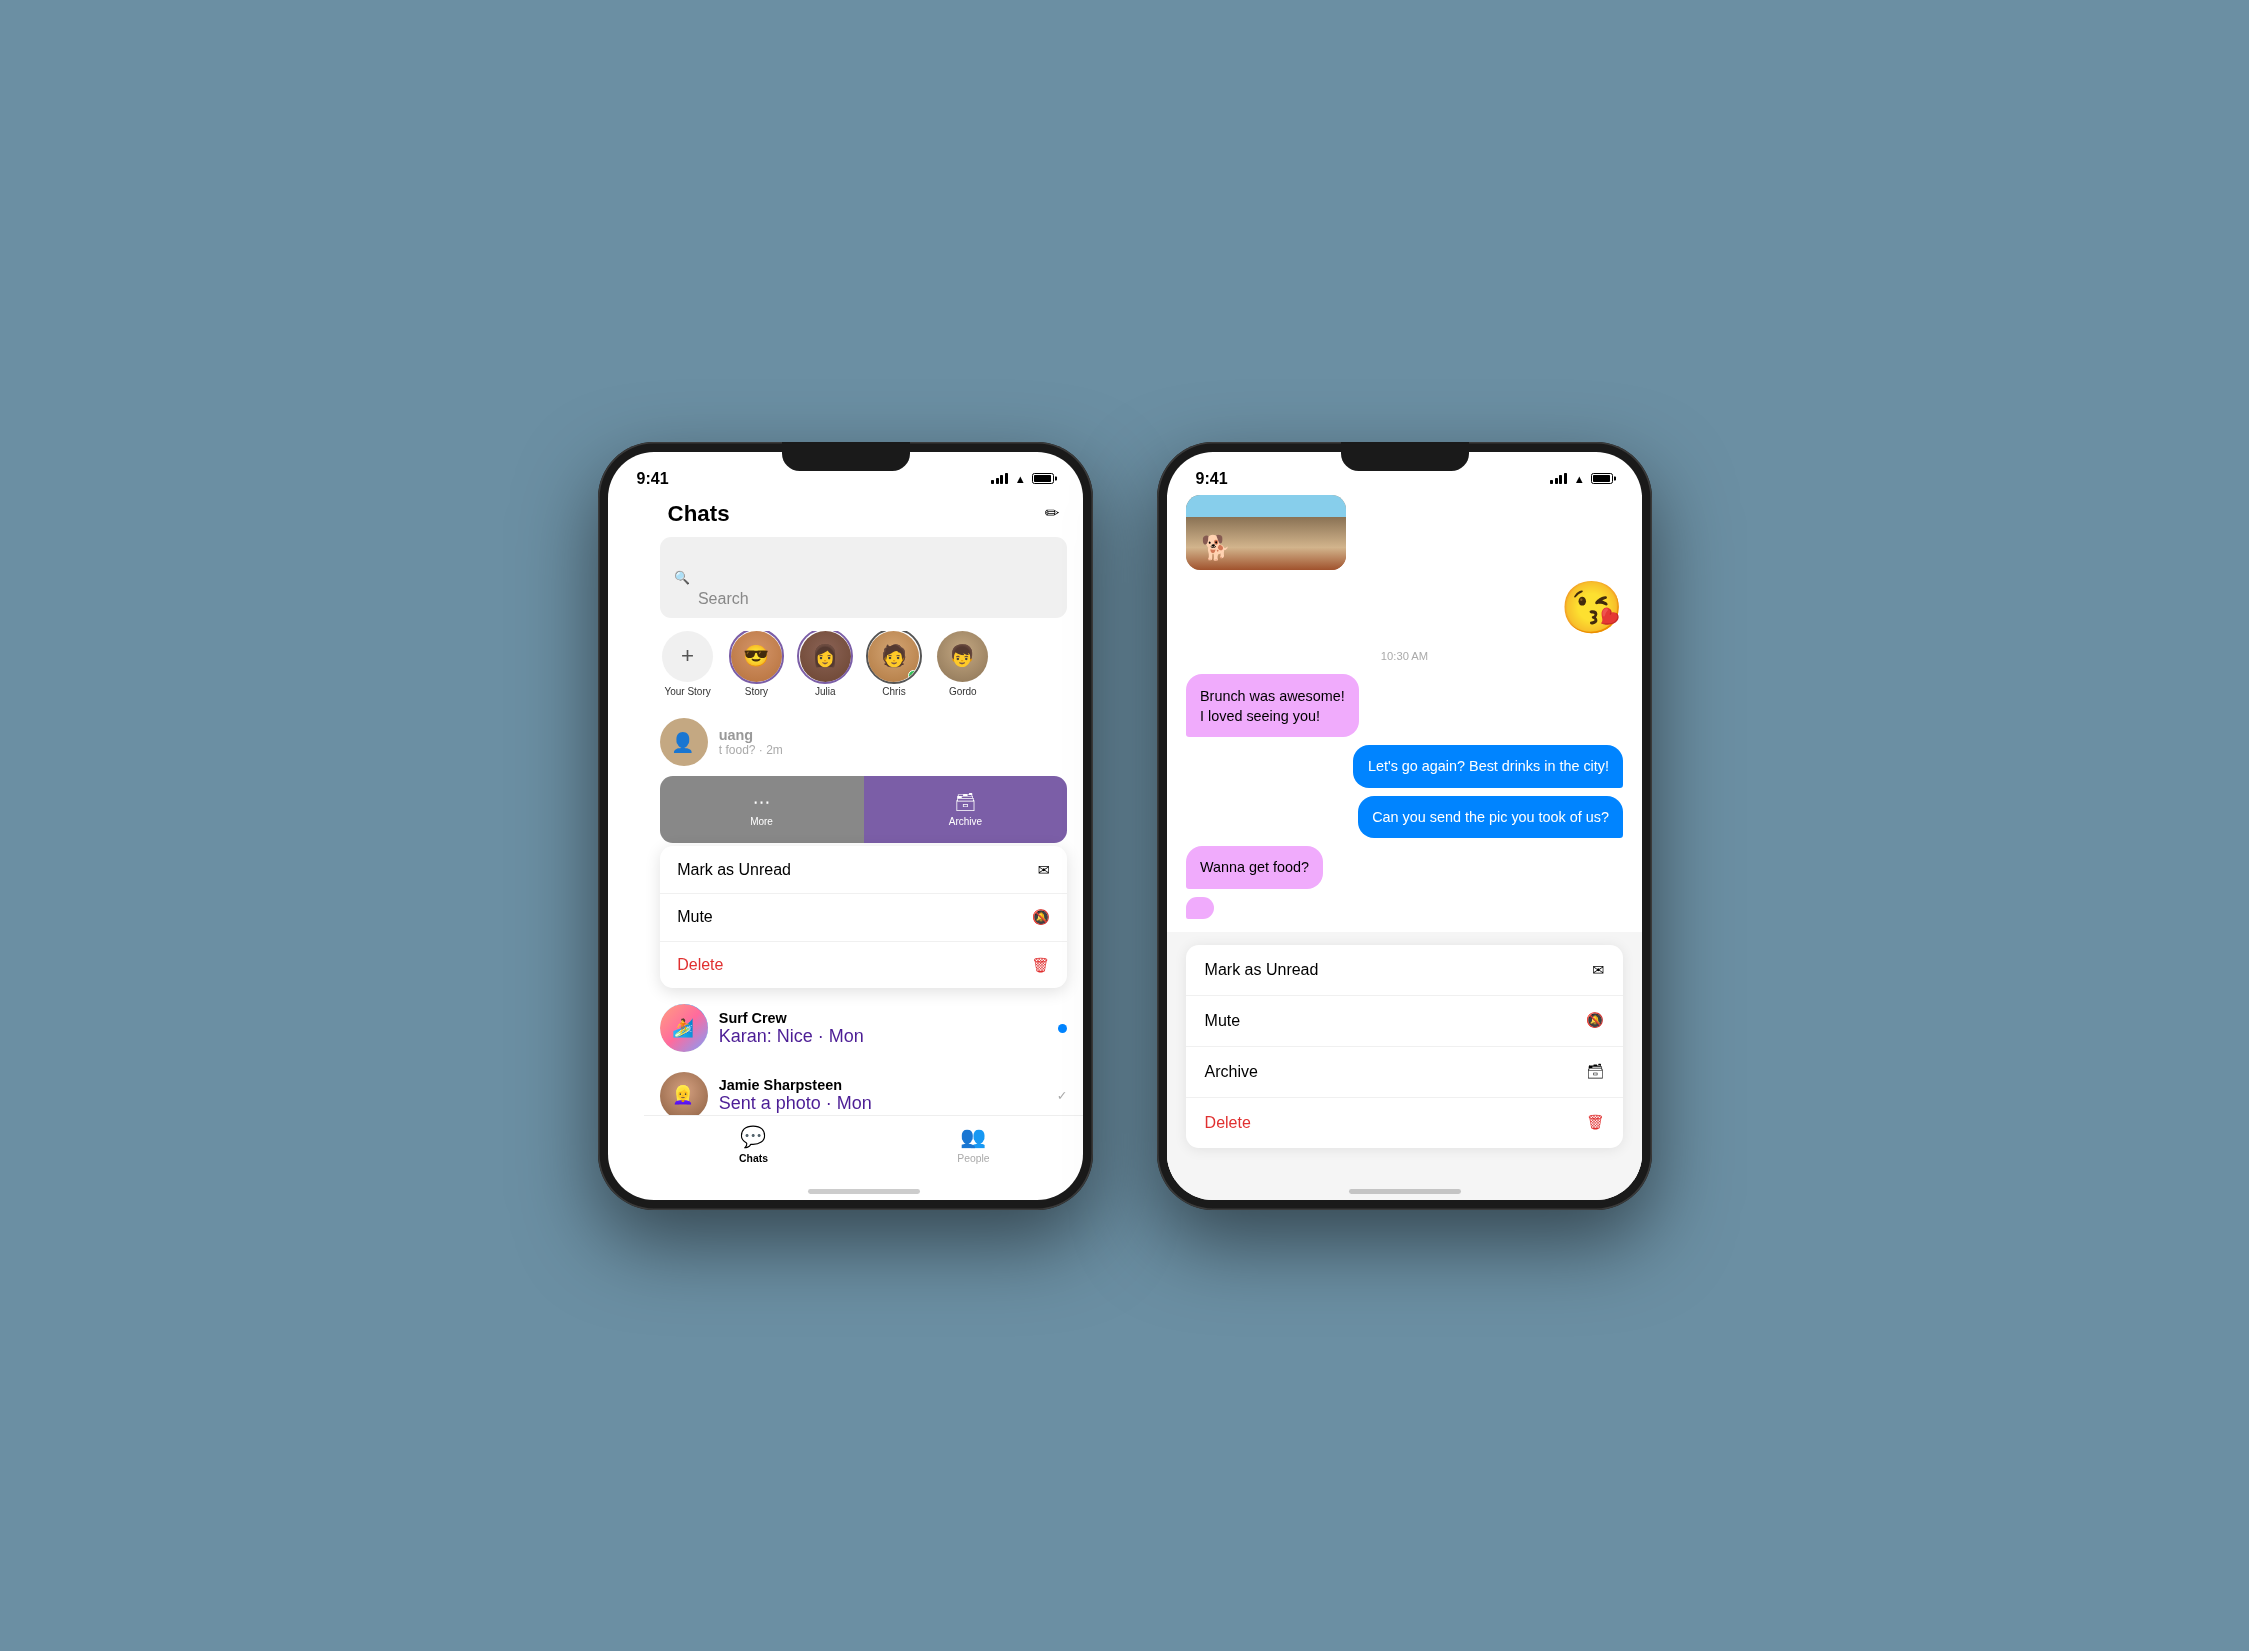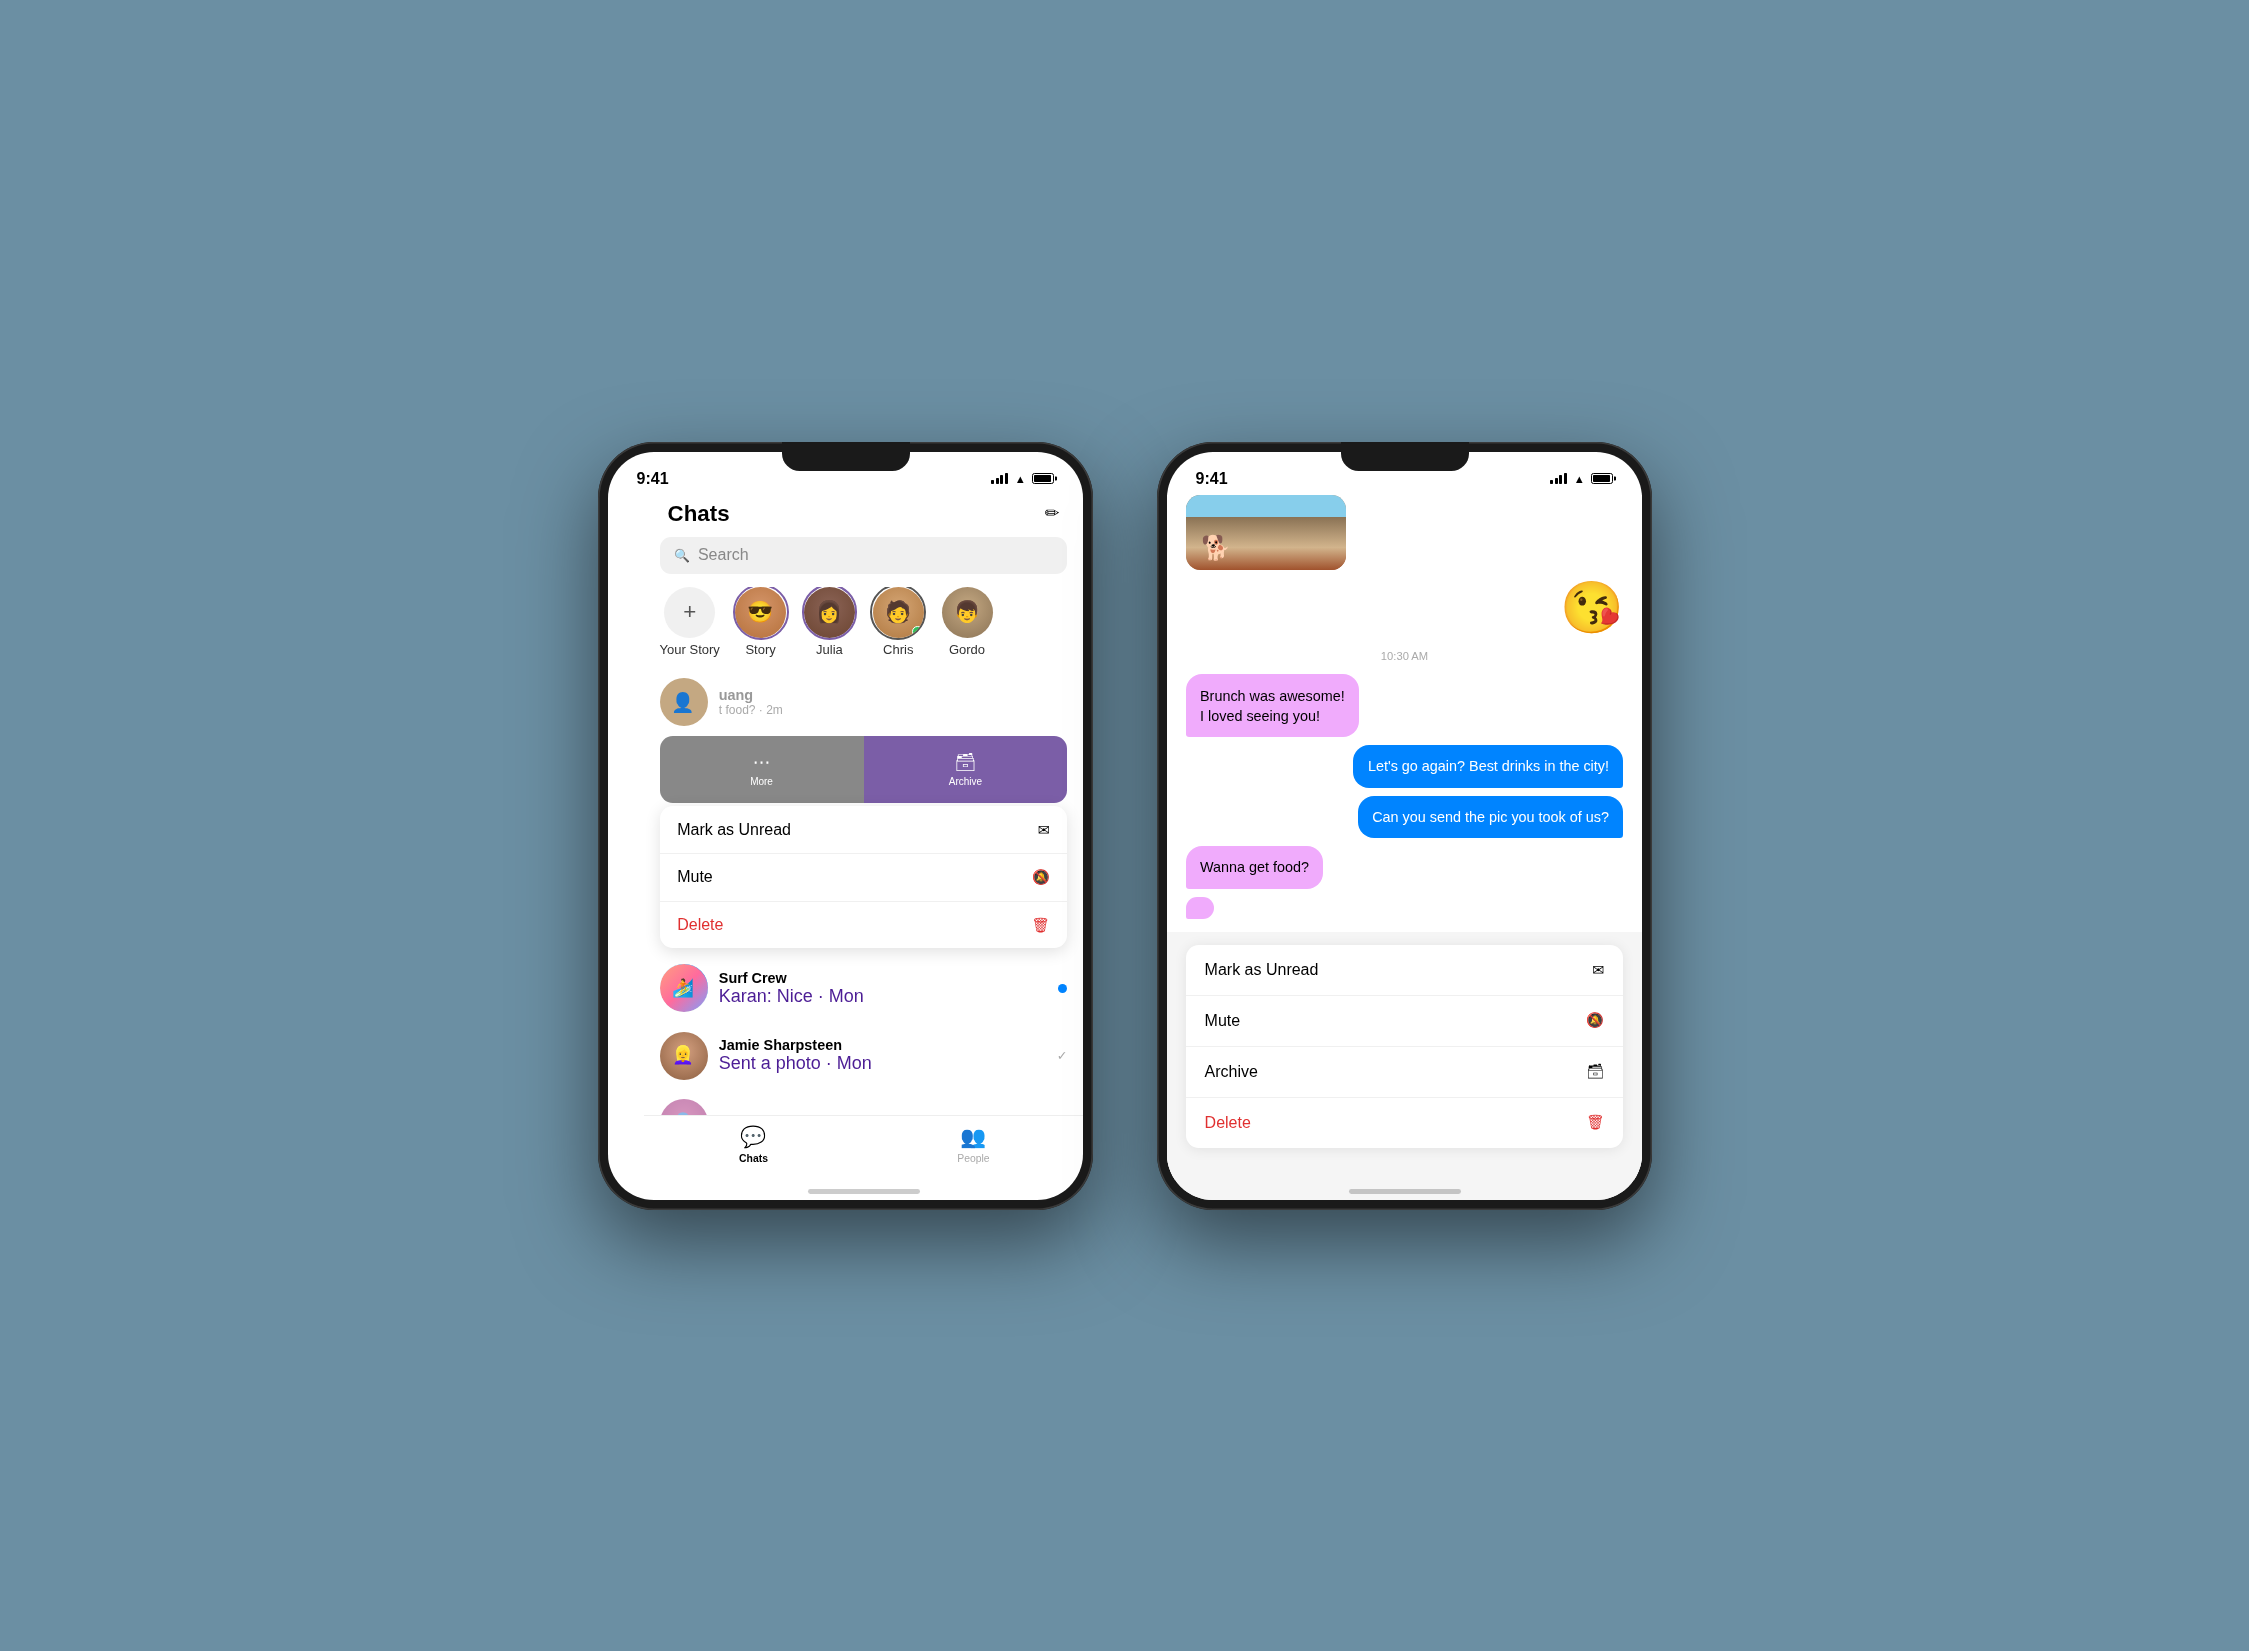--- a/index.html
+++ b/index.html
@@ -146,20 +146,21 @@
       align-items: center;
       gap: 8px;
     }
     .search-icon-svg {
       color: #888;
       font-size: 12.8px;
     }
     .search-text {
       font-size: 16px;
       color: #888;
+      margin-top: 44px;
     }
 
     
     .stories-row {
       display: flex;
       gap: 12.8px;
       padding: 0 16px 12.8px;
       overflow: hidden;
     }
     .story-item {
@@ -189,21 +190,21 @@
       height: 100%;
       border-radius: 50%;
       background: #ddd;
       overflow: hidden;
       display: flex;
       align-items: center;
       justify-content: center;
       font-size: 17.6px;
     }
     .story-label {
-      font-size: 13px;
+      font-size: 10px;
       color: #333;
       text-align: left;
     }
     .add-story {
       width: 51px;
       height: 51px;
       border-radius: 50%;
       background: #f0f0f0;
       display: flex;
       align-items: center;

